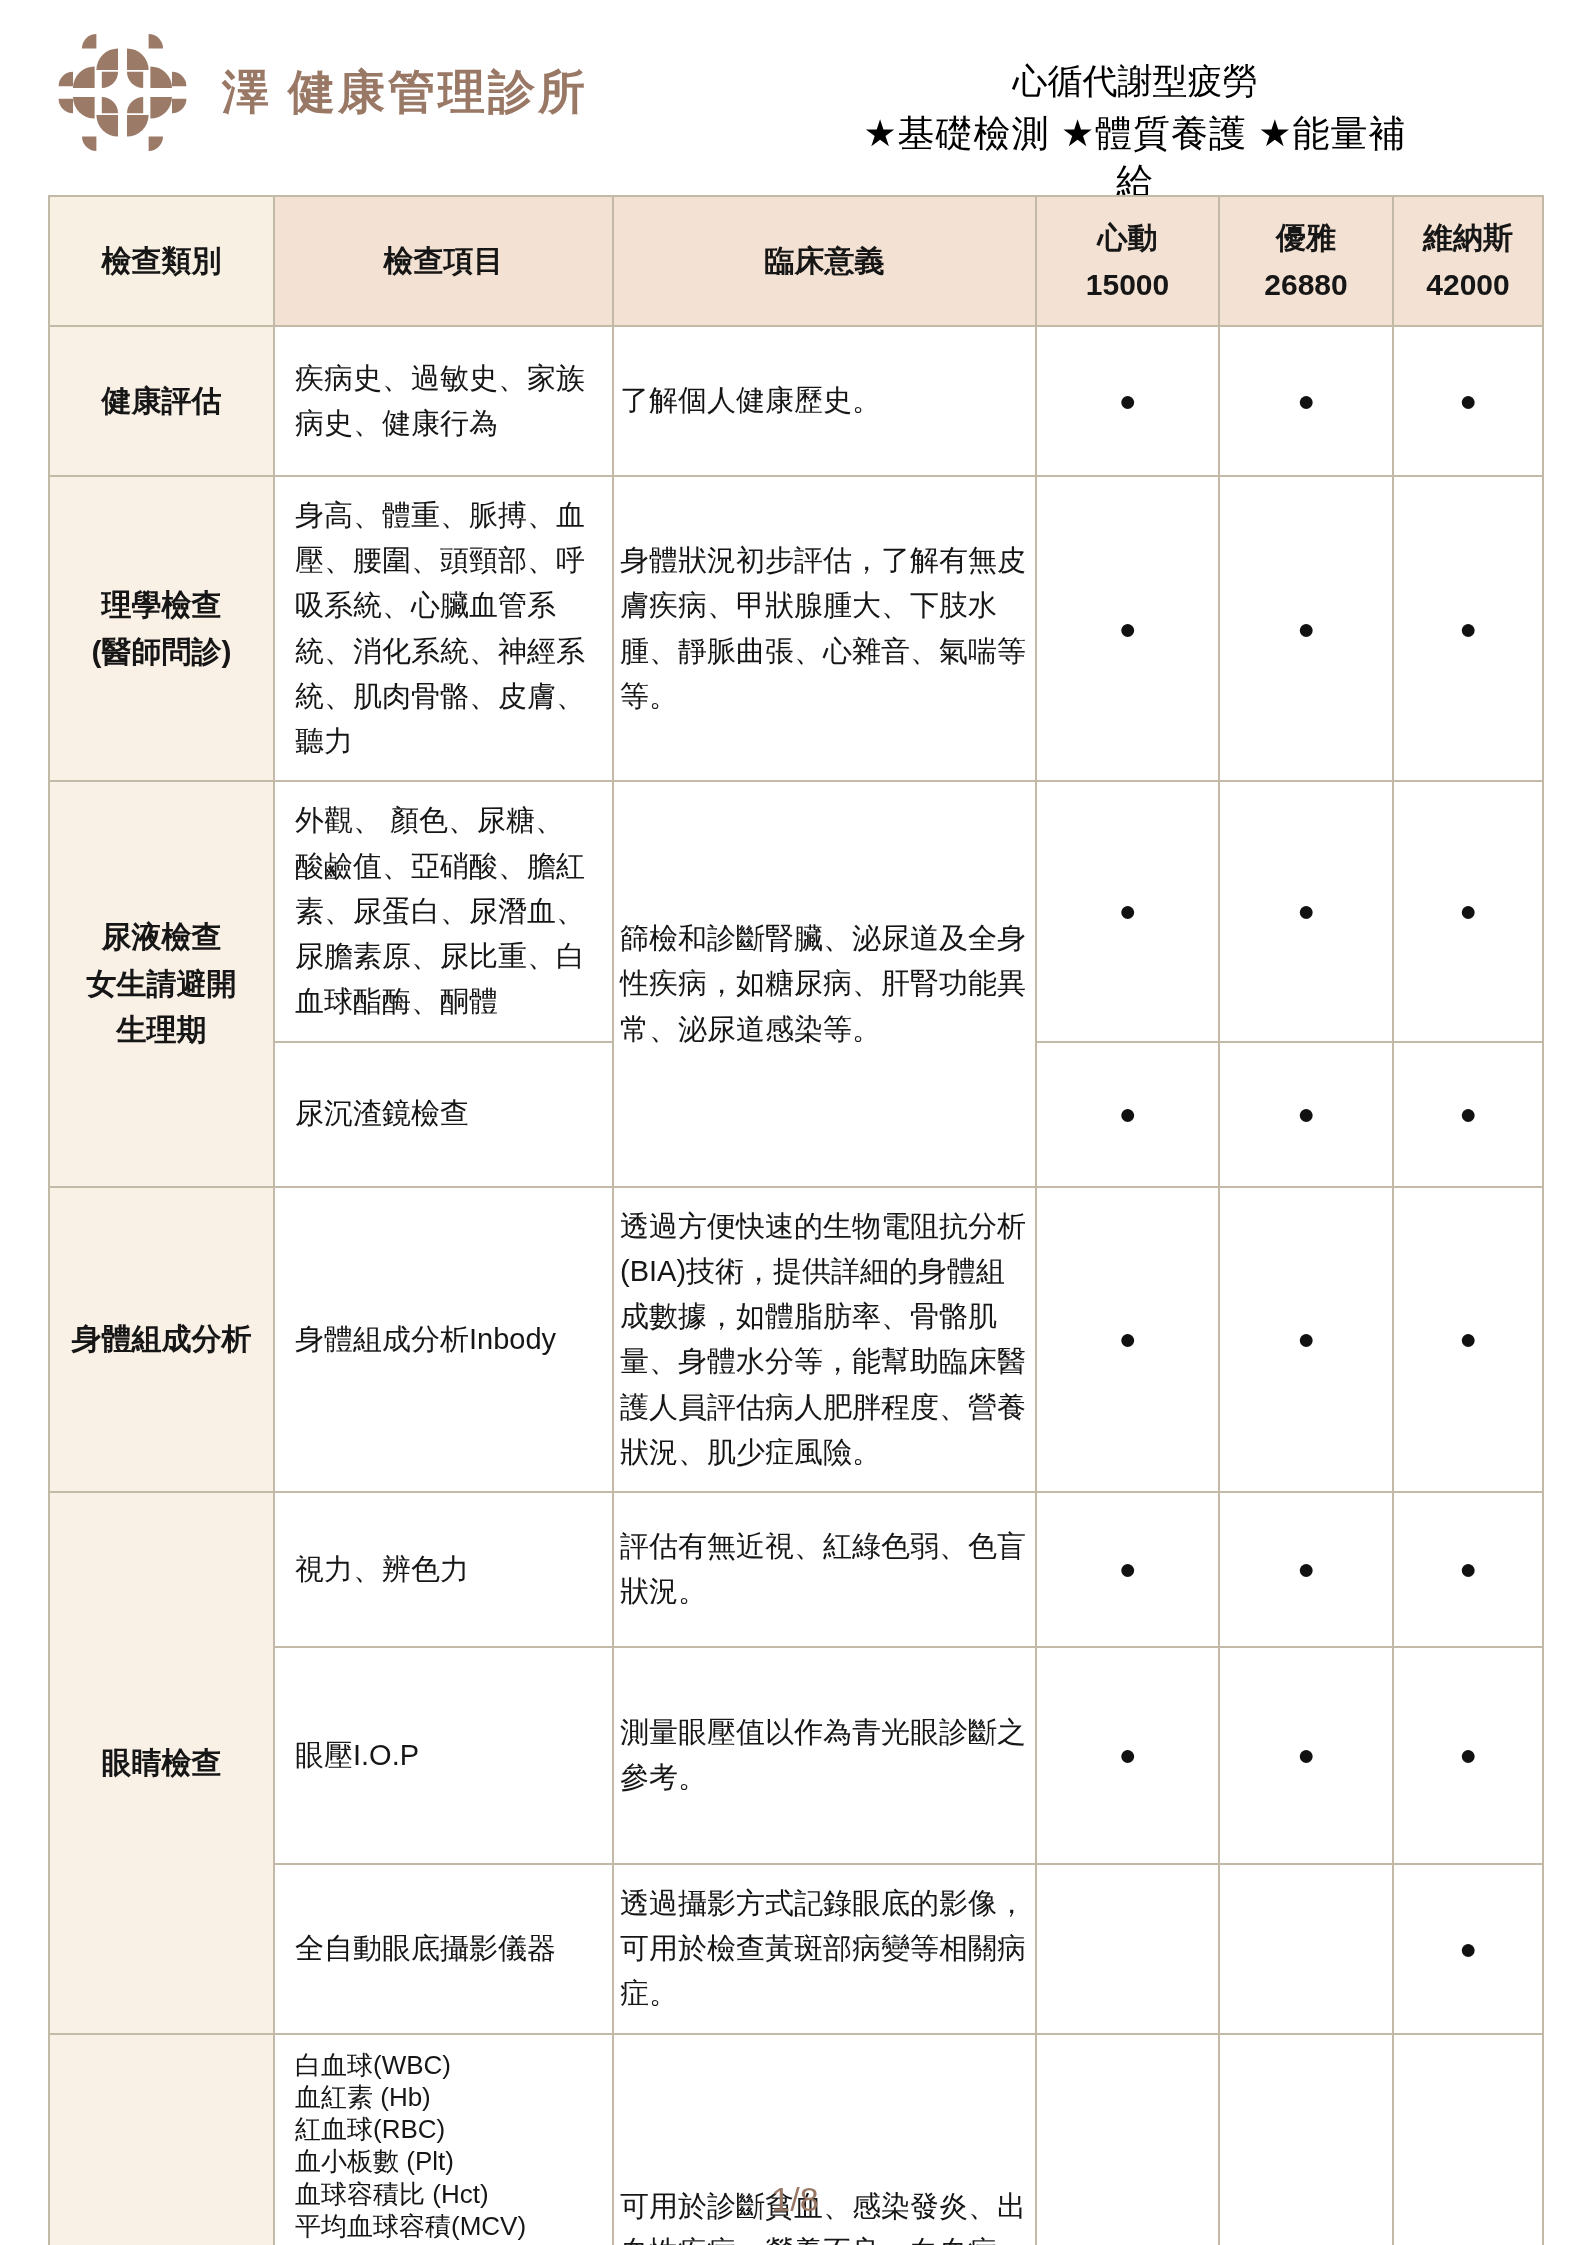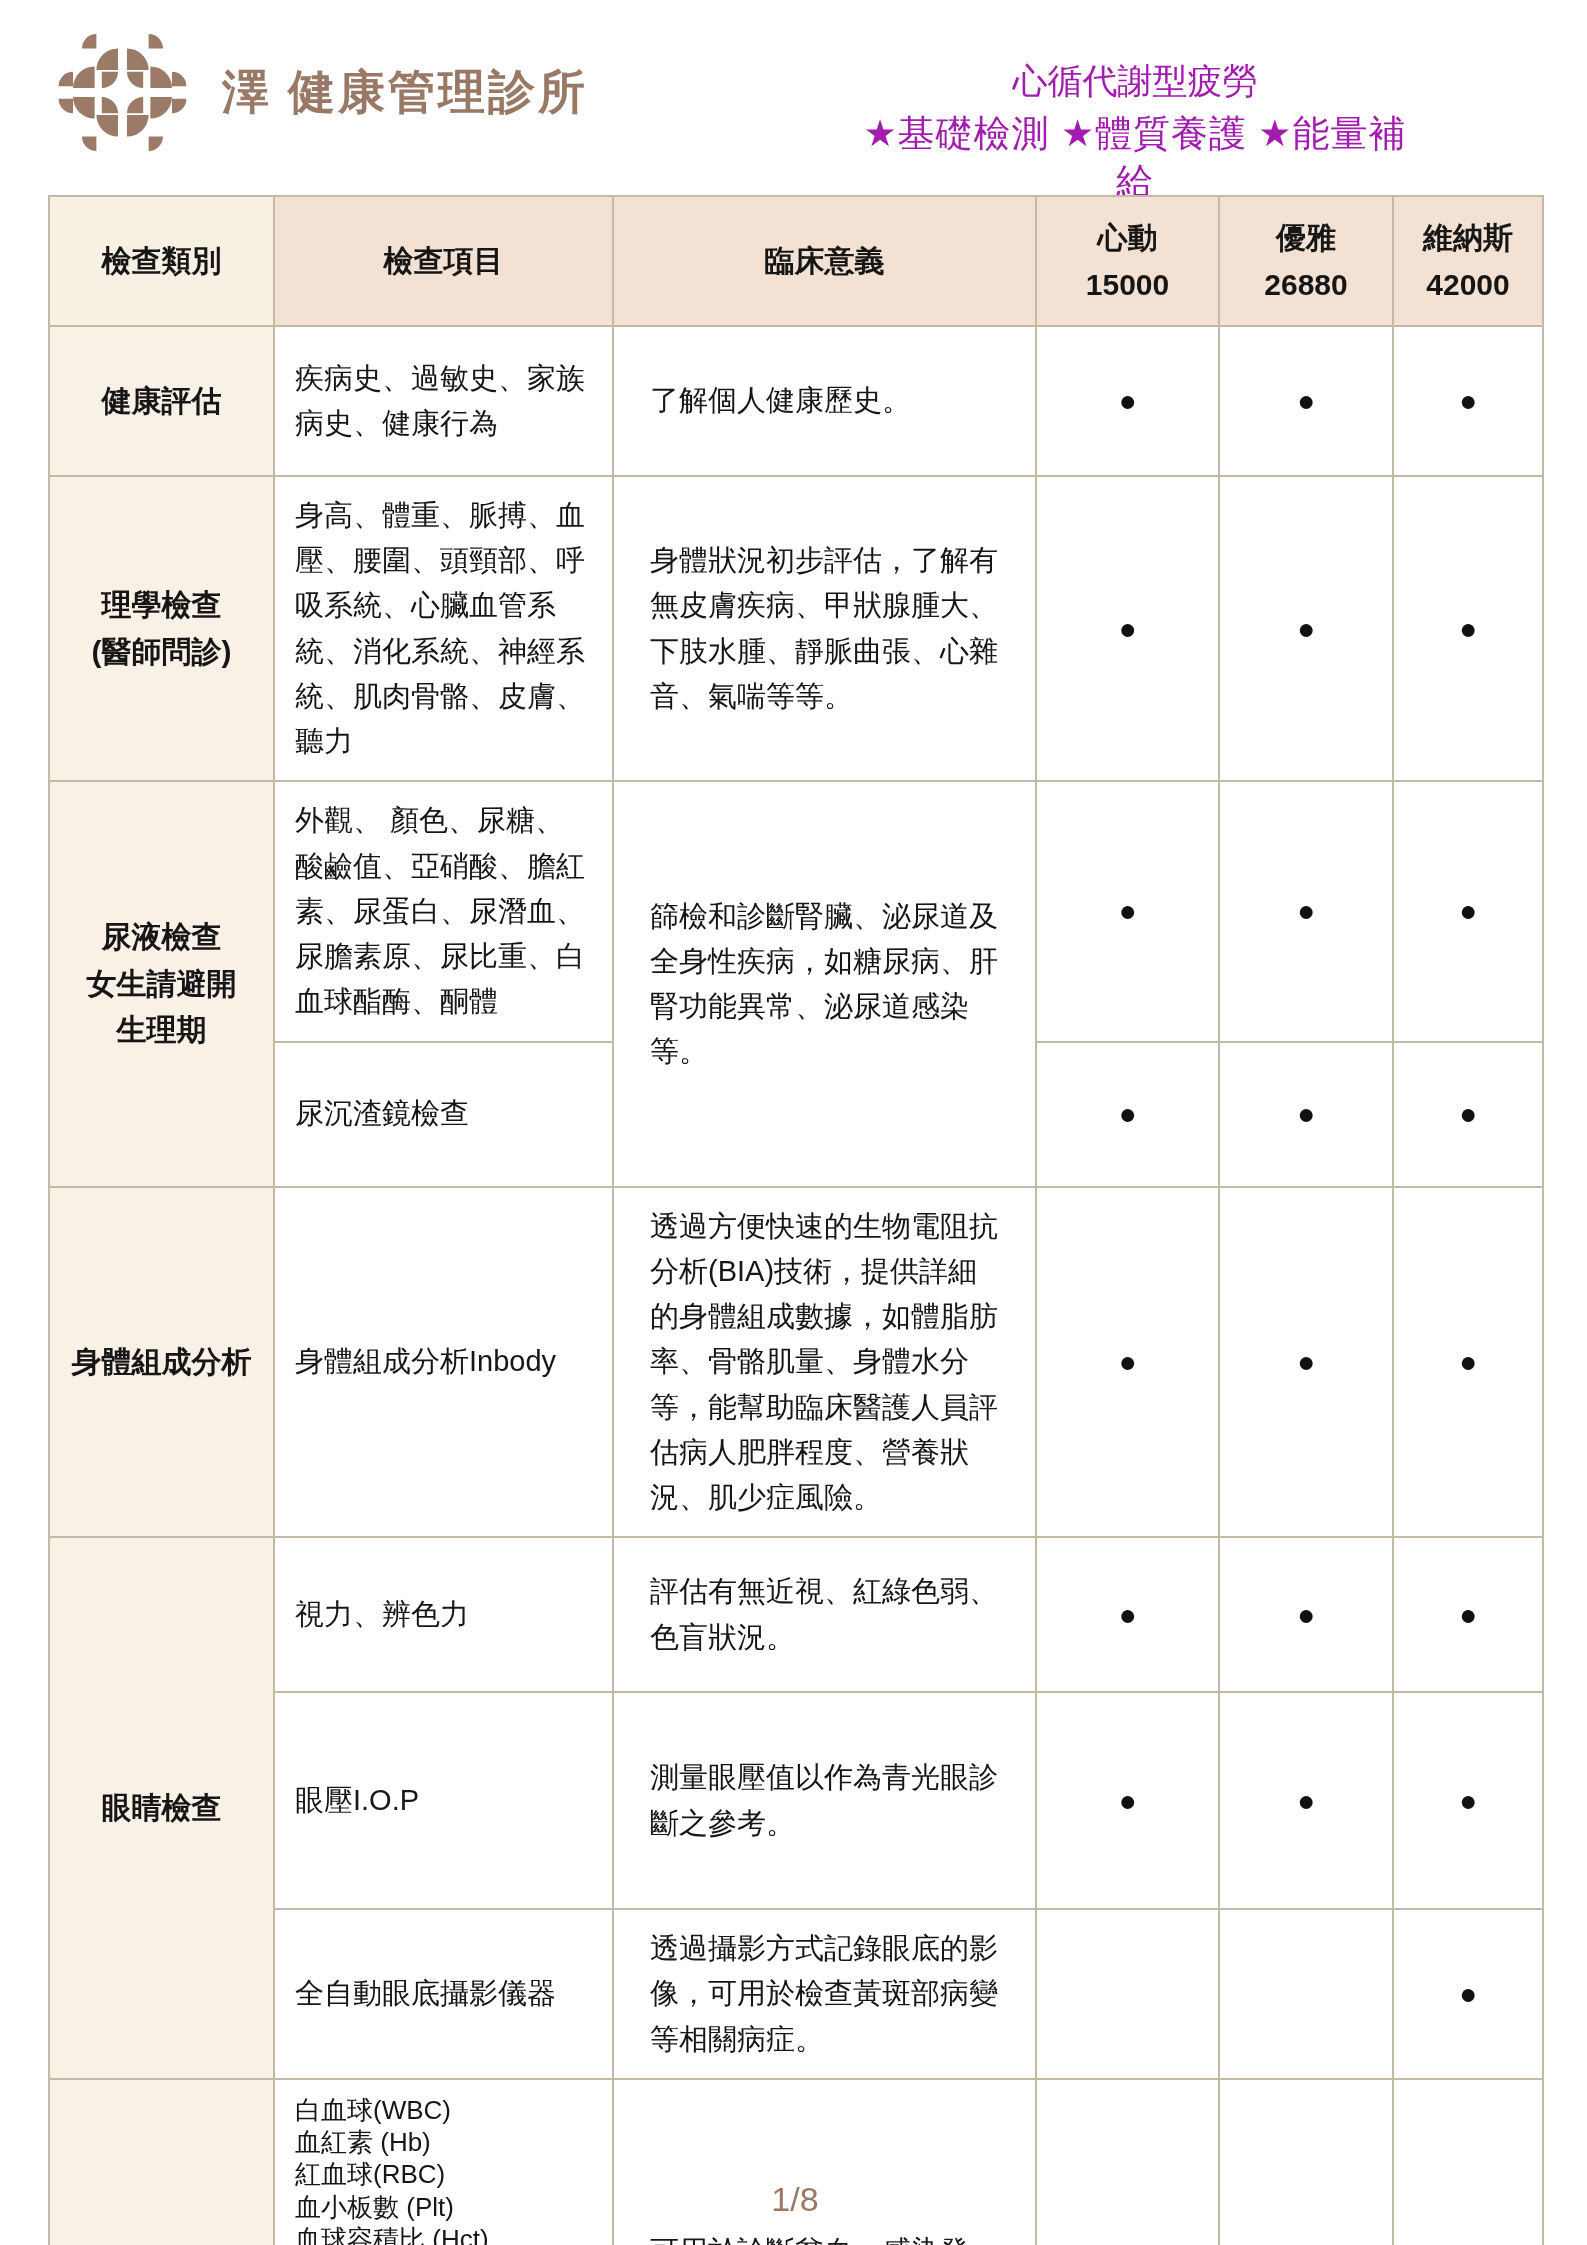--- a/index.html
+++ b/index.html
@@ -17,21 +17,21 @@
   }
   .brand svg{display:block;}
   .brand-text .zh{
     font-size:47px;font-weight:bold;color:#9a7866;letter-spacing:3px;line-height:1.15;
   }
   .brand-text .en{
     font-size:37px;color:#a78c79;letter-spacing:1px;line-height:1.2;margin-top:4px;
   }
   .pkg-head{
     position:absolute;left:860px;top:58px;width:550px;
-    text-align:center;color:#a21caf;
+    text-align:center;color:#000000;
   }
   .pkg-head .t1{font-size:35px;line-height:1.3;}
   .pkg-head .t2{font-size:37px;line-height:1.3;margin-top:6px;letter-spacing:1px;}
   
   table.checkup{
     position:absolute;left:48px;top:195px;width:1494px;
     border-collapse:collapse;table-layout:fixed;
   }
   col.c-cat{width:225px;} col.c-item{width:339px;} col.c-mean{width:423px;}
   col.c-p1{width:183px;} col.c-p2{width:174px;} col.c-p3{width:150px;}
@@ -53,21 +53,21 @@
   td.hd .plan-name,td.hd .plan-price{display:block;}
   td.hd .plan-price{margin-top:4px;}
   td.cat{
     background:#f9f0e6;text-align:center;font-weight:bold;font-size:30px;
     line-height:1.55;white-space:pre-line;padding:0 8px;
   }
   td.item,td.meaning{
     background:#ffffff;font-size:29px;line-height:1.56;
     padding:16px 20px;white-space:pre-line;text-align:left;
   }
-  td.meaning{padding:16px 36px;border-radius:9px;}
+  td.meaning{padding:16px 6px;border-radius:9px;}
   td.item-blood{
     background:#ffffff;font-size:26px;line-height:1.24;
     padding:14px 20px;white-space:pre-line;text-align:left;
   }
   td.dot{
     background:#ffffff;text-align:center;font-size:30px;color:#111111;line-height:1;
   }
   .page-num{
     position:absolute;left:660px;top:2180px;width:270px;
     text-align:center;font-size:34px;color:#9a7866;

